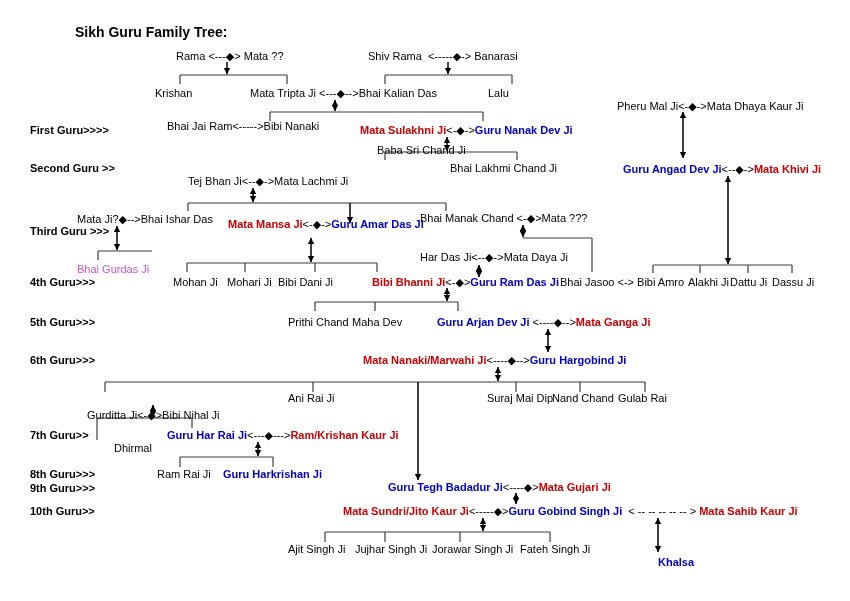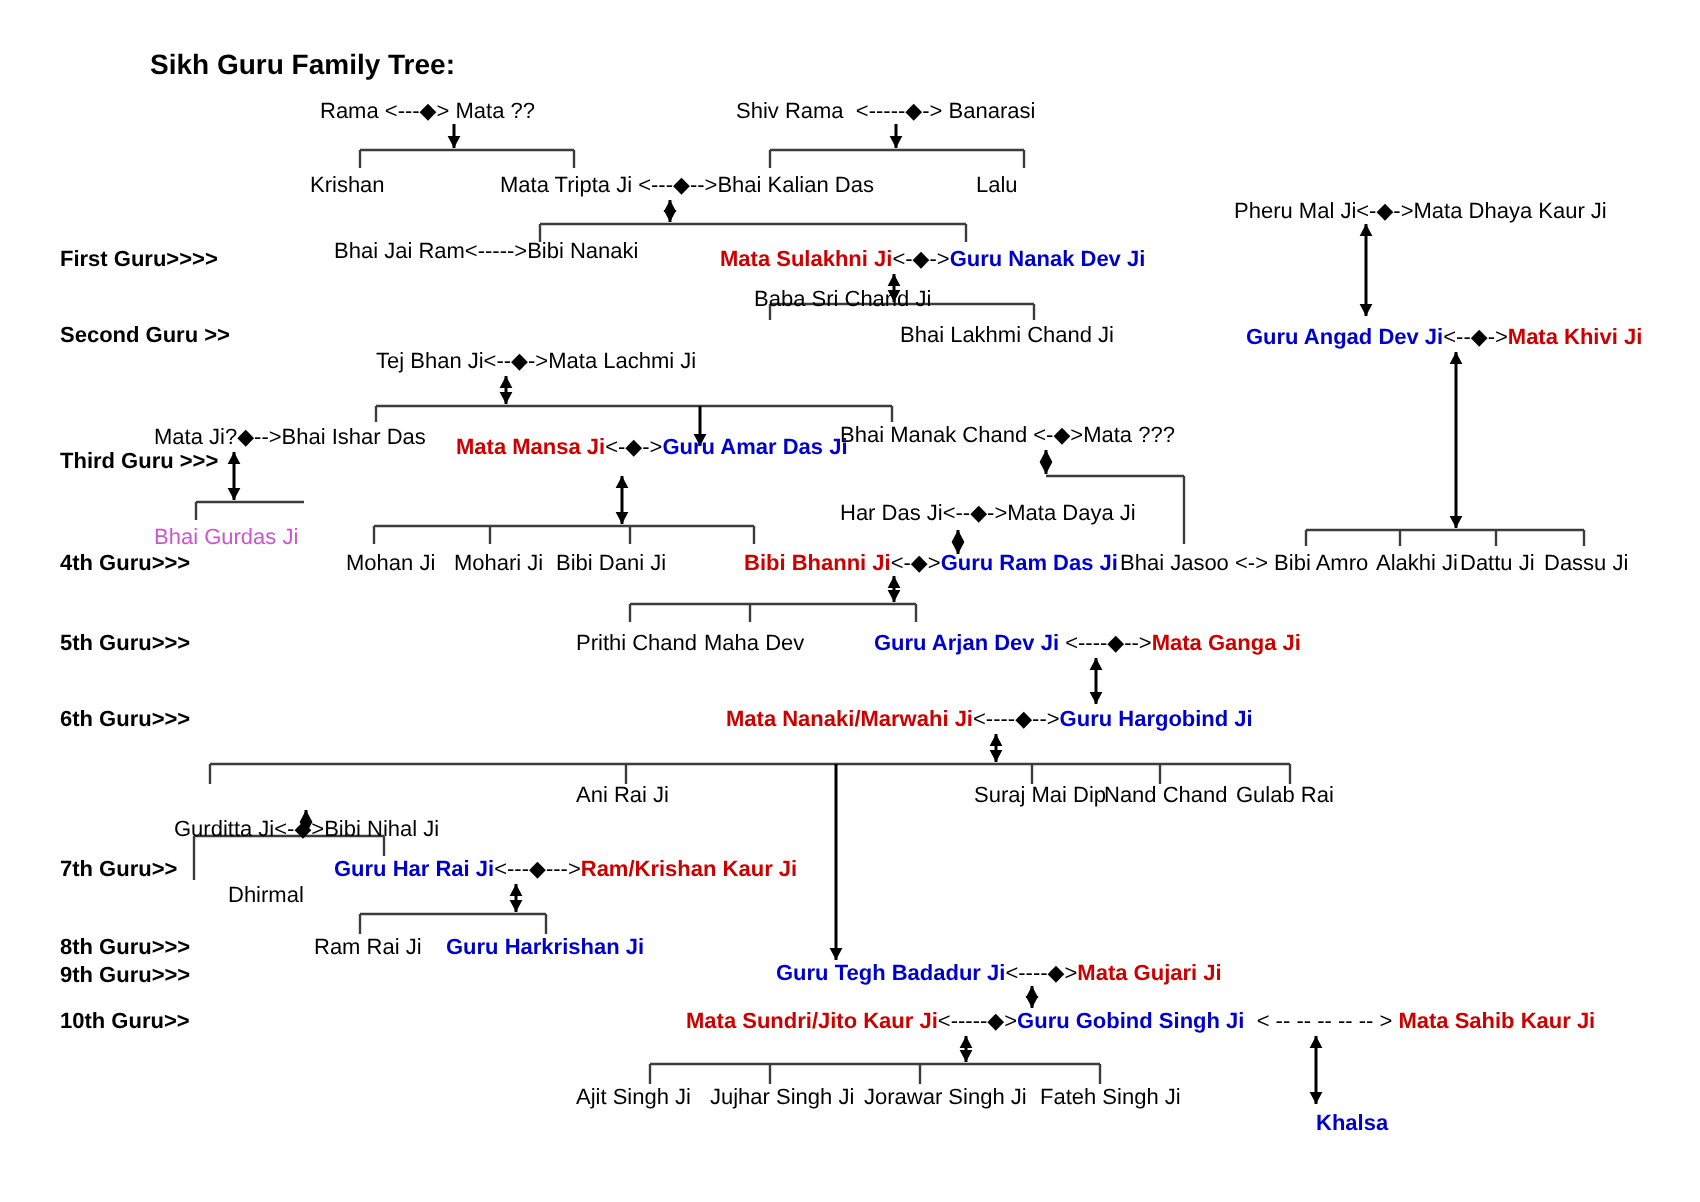--- a/index.html
+++ b/index.html
@@ -145,21 +145,21 @@
       <div class="gen-label" style="left: 30px; top: 225px;">Third Guru &gt;&gt;&gt;</div>
       <div class="gen-label" style="left: 30px; top: 276px;">4th Guru&gt;&gt;&gt;</div>
       <div class="gen-label" style="left: 30px; top: 316px;">5th Guru&gt;&gt;&gt;</div>
       <div class="gen-label" style="left: 30px; top: 354px;">6th Guru&gt;&gt;&gt;</div>
       <div class="gen-label" style="left: 30px; top: 429px;">7th Guru&gt;&gt;</div>
       <div class="gen-label" style="left: 30px; top: 468px;">8th Guru&gt;&gt;&gt;</div>
       <div class="gen-label" style="left: 30px; top: 482px;">9th Guru&gt;&gt;&gt;</div>
       <div class="gen-label" style="left: 30px; top: 505px;">10th Guru&gt;&gt;</div>
     </div>
   <div id="node-layer">
-      <div class="node" style="left: 160px; top: 50px;"><span class="c-k">Rama &lt;---◆&gt; Mata ??</span></div>
+      <div class="node" style="left: 176px; top: 50px;"><span class="c-k">Rama &lt;---◆&gt; Mata ??</span></div>
       <div class="node" style="left: 368px; top: 50px;"><span class="c-k">Shiv Rama  &lt;-----◆-&gt; Banarasi</span></div>
       <div class="node" style="left: 155px; top: 87px;"><span class="c-k">Krishan</span></div>
       <div class="node" style="left: 250px; top: 87px;"><span class="c-k">Mata Tripta Ji &lt;---◆--&gt;Bhai Kalian Das</span></div>
       <div class="node" style="left: 488px; top: 87px;"><span class="c-k">Lalu</span></div>
       <div class="node" style="left: 617px; top: 100px;"><span class="c-k">Pheru Mal Ji&lt;-◆-&gt;Mata Dhaya Kaur Ji</span></div>
       <div class="node" style="left: 167px; top: 120px;"><span class="c-k">Bhai Jai Ram&lt;-----&gt;Bibi Nanaki</span></div>
       <div class="node" style="left: 360px; top: 124px;"><span class="c-r">Mata Sulakhni Ji</span><span class="c-k">&lt;-◆-&gt;</span><span class="c-b">Guru Nanak Dev Ji</span></div>
       <div class="node" style="left: 353px; top: 144px; padding-left: 24px;"><span class="c-k">Baba Sri Chand Ji</span></div>
       <div class="node" style="left: 450px; top: 162px;"><span class="c-k">Bhai Lakhmi Chand Ji</span></div>
       <div class="node" style="left: 623px; top: 163px;"><span class="c-b">Guru Angad Dev Ji</span><span class="c-k">&lt;--◆-&gt;</span><span class="c-r">Mata Khivi Ji</span></div>

